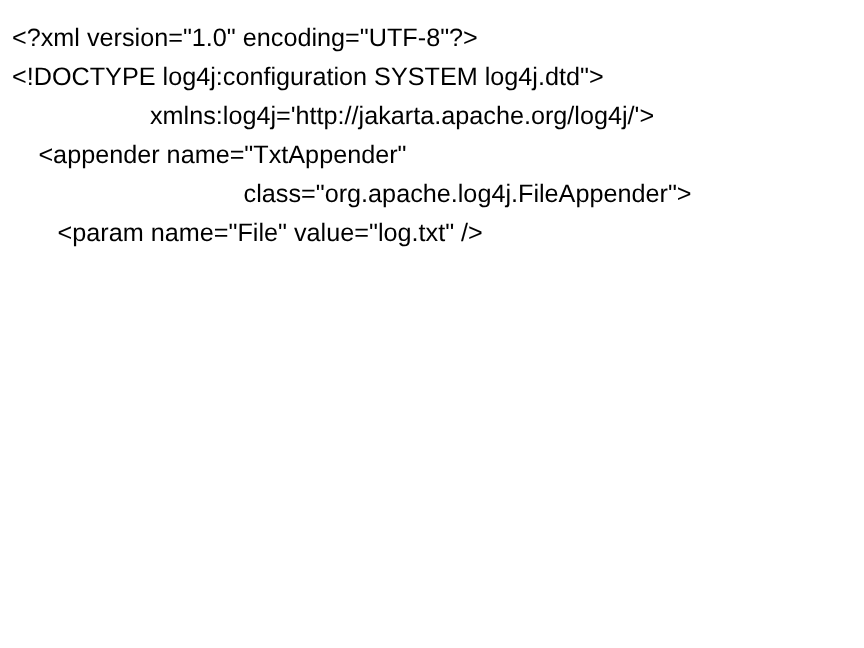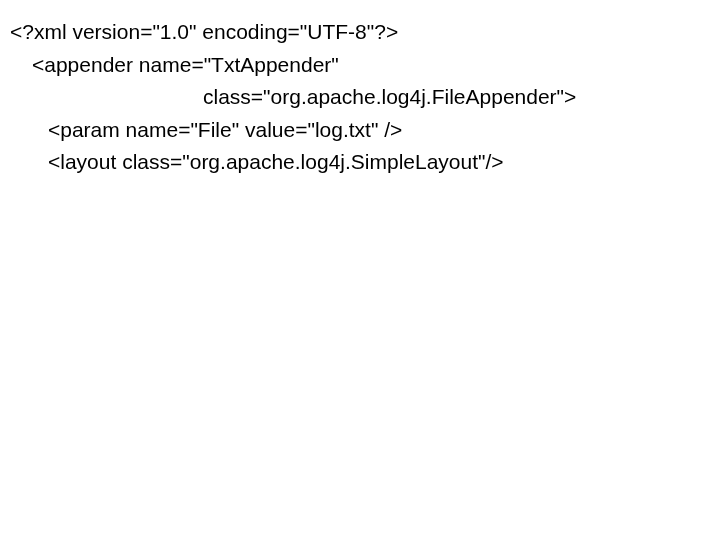--- a/index.html
+++ b/index.html
@@ -22,17 +22,18 @@
   .i1 { padding-left: 22px; }
   .i2 { padding-left: 38px; }
   .i3 { padding-left: 115px; }
   .i4 { padding-left: 193px; }
 </style>
 </head>
 <body>
 
 <div class="code-block">
   <div class="line">&lt;?xml version="1.0" encoding="UTF-8"?&gt;</div>
+  <div class="line">&lt;!DOCTYPE log4j:configuration SYSTEM log4j.dtd"&gt;</div>
+  <div class="line i3">xmlns:log4j='http://jakarta.apache.org/log4j/'&gt;</div>
   <div class="line i1">&lt;appender name="TxtAppender"</div>
   <div class="line i4">class="org.apache.log4j.FileAppender"&gt;</div>
   <div class="line i2">&lt;param name="File" value="log.txt" /&gt;</div>
-  <div class="line i2">&lt;layout class="org.apache.log4j.SimpleLayout"/&gt;</div>
 </div>
 
 </body></html>

